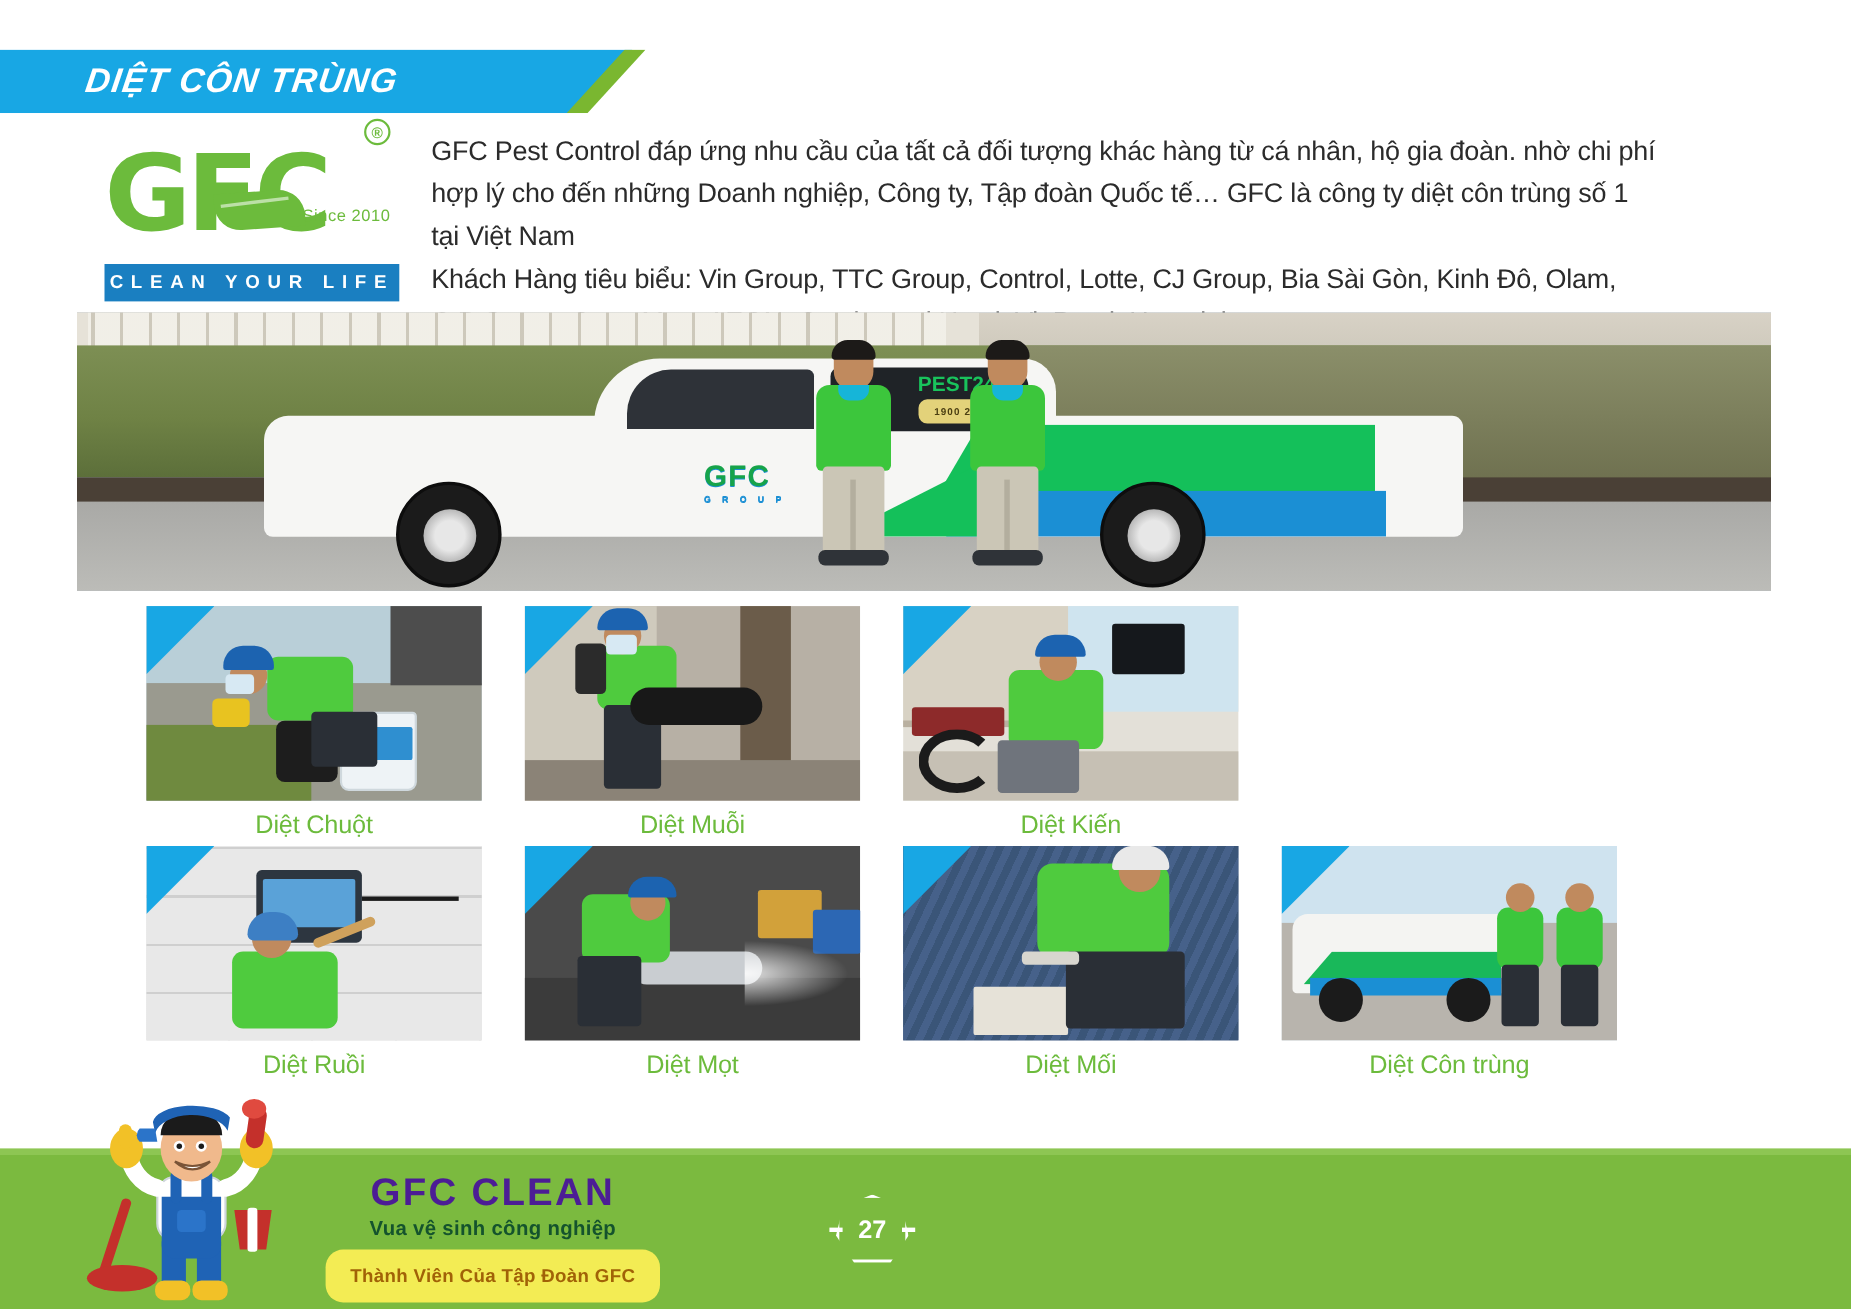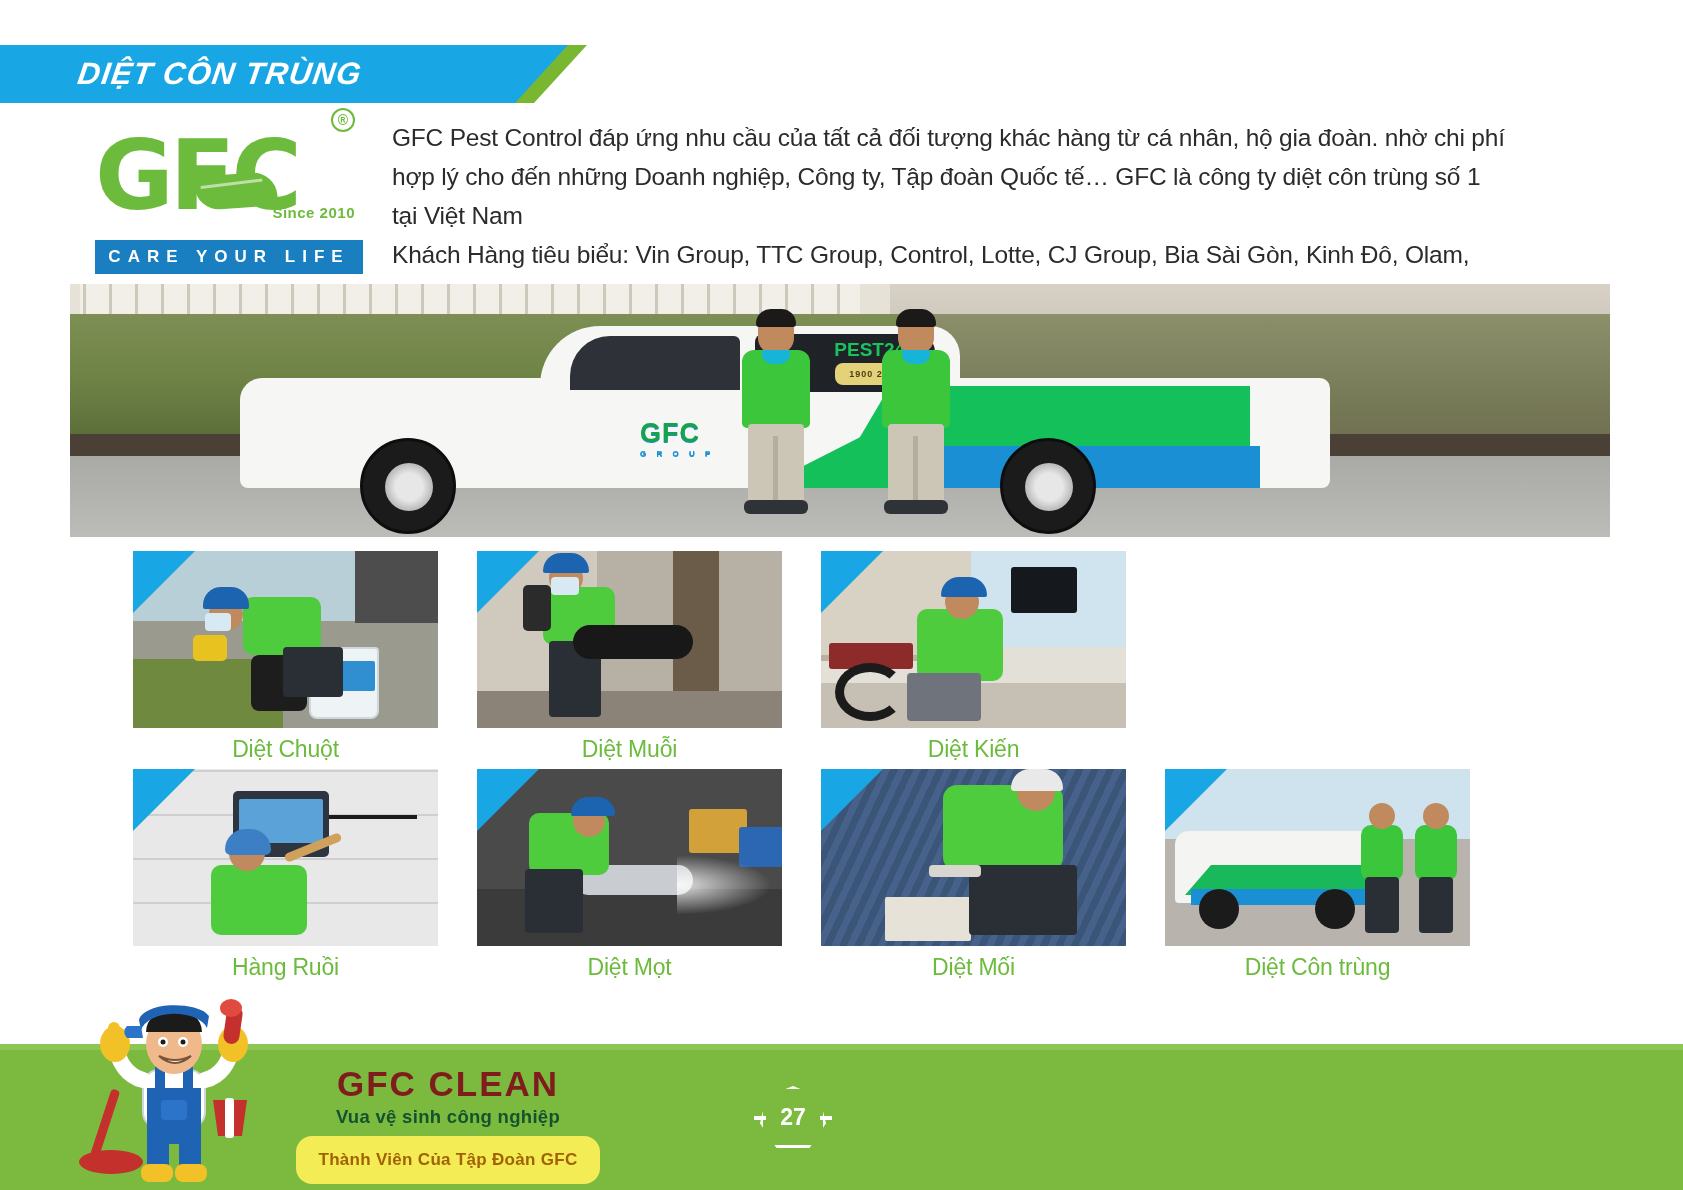--- a/index.html
+++ b/index.html
@@ -90,24 +90,24 @@
     border: 2px solid #6cbb3c;
     border-radius: 50%;
     color: #6cbb3c;
     font-size: 14px;
     line-height: 21px;
     text-align: center;
     font-weight: bold;
   }
   .logo-since {
     position: absolute;
-    right: 8px; top: 92px;
+    right: 8px; top: 76px;
     color: #6cbb3c;
     font-size: 15px;
-    font-weight: bold;
+    font-weight: normal;
     letter-spacing: .5px;
   }
   .logo-tagline {
     width: 268px; height: 34px;
     background: #1a7fc1;
     color: #ffffff;
     font-size: 17px;
     font-weight: bold;
     letter-spacing: 7px;
     text-align: center;
@@ -424,21 +424,21 @@
     width: 1683px; height: 6px;
     background: #8dc653;
   }
   .footer-brand {
     position: absolute;
     left: 238px; top: 14px;
     width: 420px;
     text-align: center;
   }
   .footer-brand-title {
-    color: #7f1d1d;
+    color: #4c1d95;
     font-size: 35px;
     font-weight: bold;
     letter-spacing: 2px;
   }
   .footer-brand-sub {
     color: #14532d;
     font-size: 18.5px;
     font-weight: bold;
     letter-spacing: .3px;
     margin-top: 2px;
@@ -512,21 +512,21 @@
   <div class="header-stripe"></div>
 </div>
 
 <div class="logo-block">
   <div class="logo-mark">
     <span class="logo-gfc">GFC</span>
     <span class="logo-leaf"></span>
     <span class="logo-reg">®</span>
     <span class="logo-since">Since 2010</span>
   </div>
-  <div class="logo-tagline">CARE YOUR LIFE</div>
+  <div class="logo-tagline">CLEAN YOUR LIFE</div>
 </div>
 
 <div class="intro-text">
   <p>GFC Pest Control đáp ứng nhu cầu của tất cả đối tượng khác hàng từ cá nhân, hộ gia đoàn. nhờ chi phí</p>
   <p>hợp lý cho đến những Doanh nghiệp, Công ty, Tập đoàn Quốc tế… GFC là công ty diệt côn trùng số 1</p>
   <p>tại Việt Nam</p>
   <p>Khách Hàng tiêu biểu: Vin Group, TTC Group, Control, Lotte, CJ Group, Bia Sài Gòn, Kinh Đô, Olam,</p>
   <p>C.P Group, Coop Mart, AEON, Continental Hotel, VinPearl, Huyndai,…</p>
 </div>
 
@@ -652,21 +652,21 @@
             <div class="unit">
               <i></i>
             </div>
             <div class="cord"></div>
           <div class="sc worker-shirt" style="left:78px;top:96px;width:96px;height:70px;"></div>
           <div class="sc worker-head" style="left:96px;top:66px;width:36px;height:36px;"></div>
           <div class="sc" style="left:92px;top:60px;width:46px;height:26px;background:#3d7fc4;border-radius:22px 22px 6px 6px;"></div>
           <div class="sc" style="left:150px;top:74px;width:60px;height:9px;background:#cfa15c;border-radius:5px;transform:rotate(-22deg);"></div>
         </div>
       </div>
-      <div class="caption">Hàng Ruồi</div>
+      <div class="caption">Diệt Ruồi</div>
     </div>
 
     <div class="grid-cell">
       <div class="thumb">
         <div class="thumb-corner"></div>
         <div class="s6">
           <div class="floor"></div>
             <div class="crate"></div>
             <div class="crate2"></div>
           <div class="fogm"></div>

